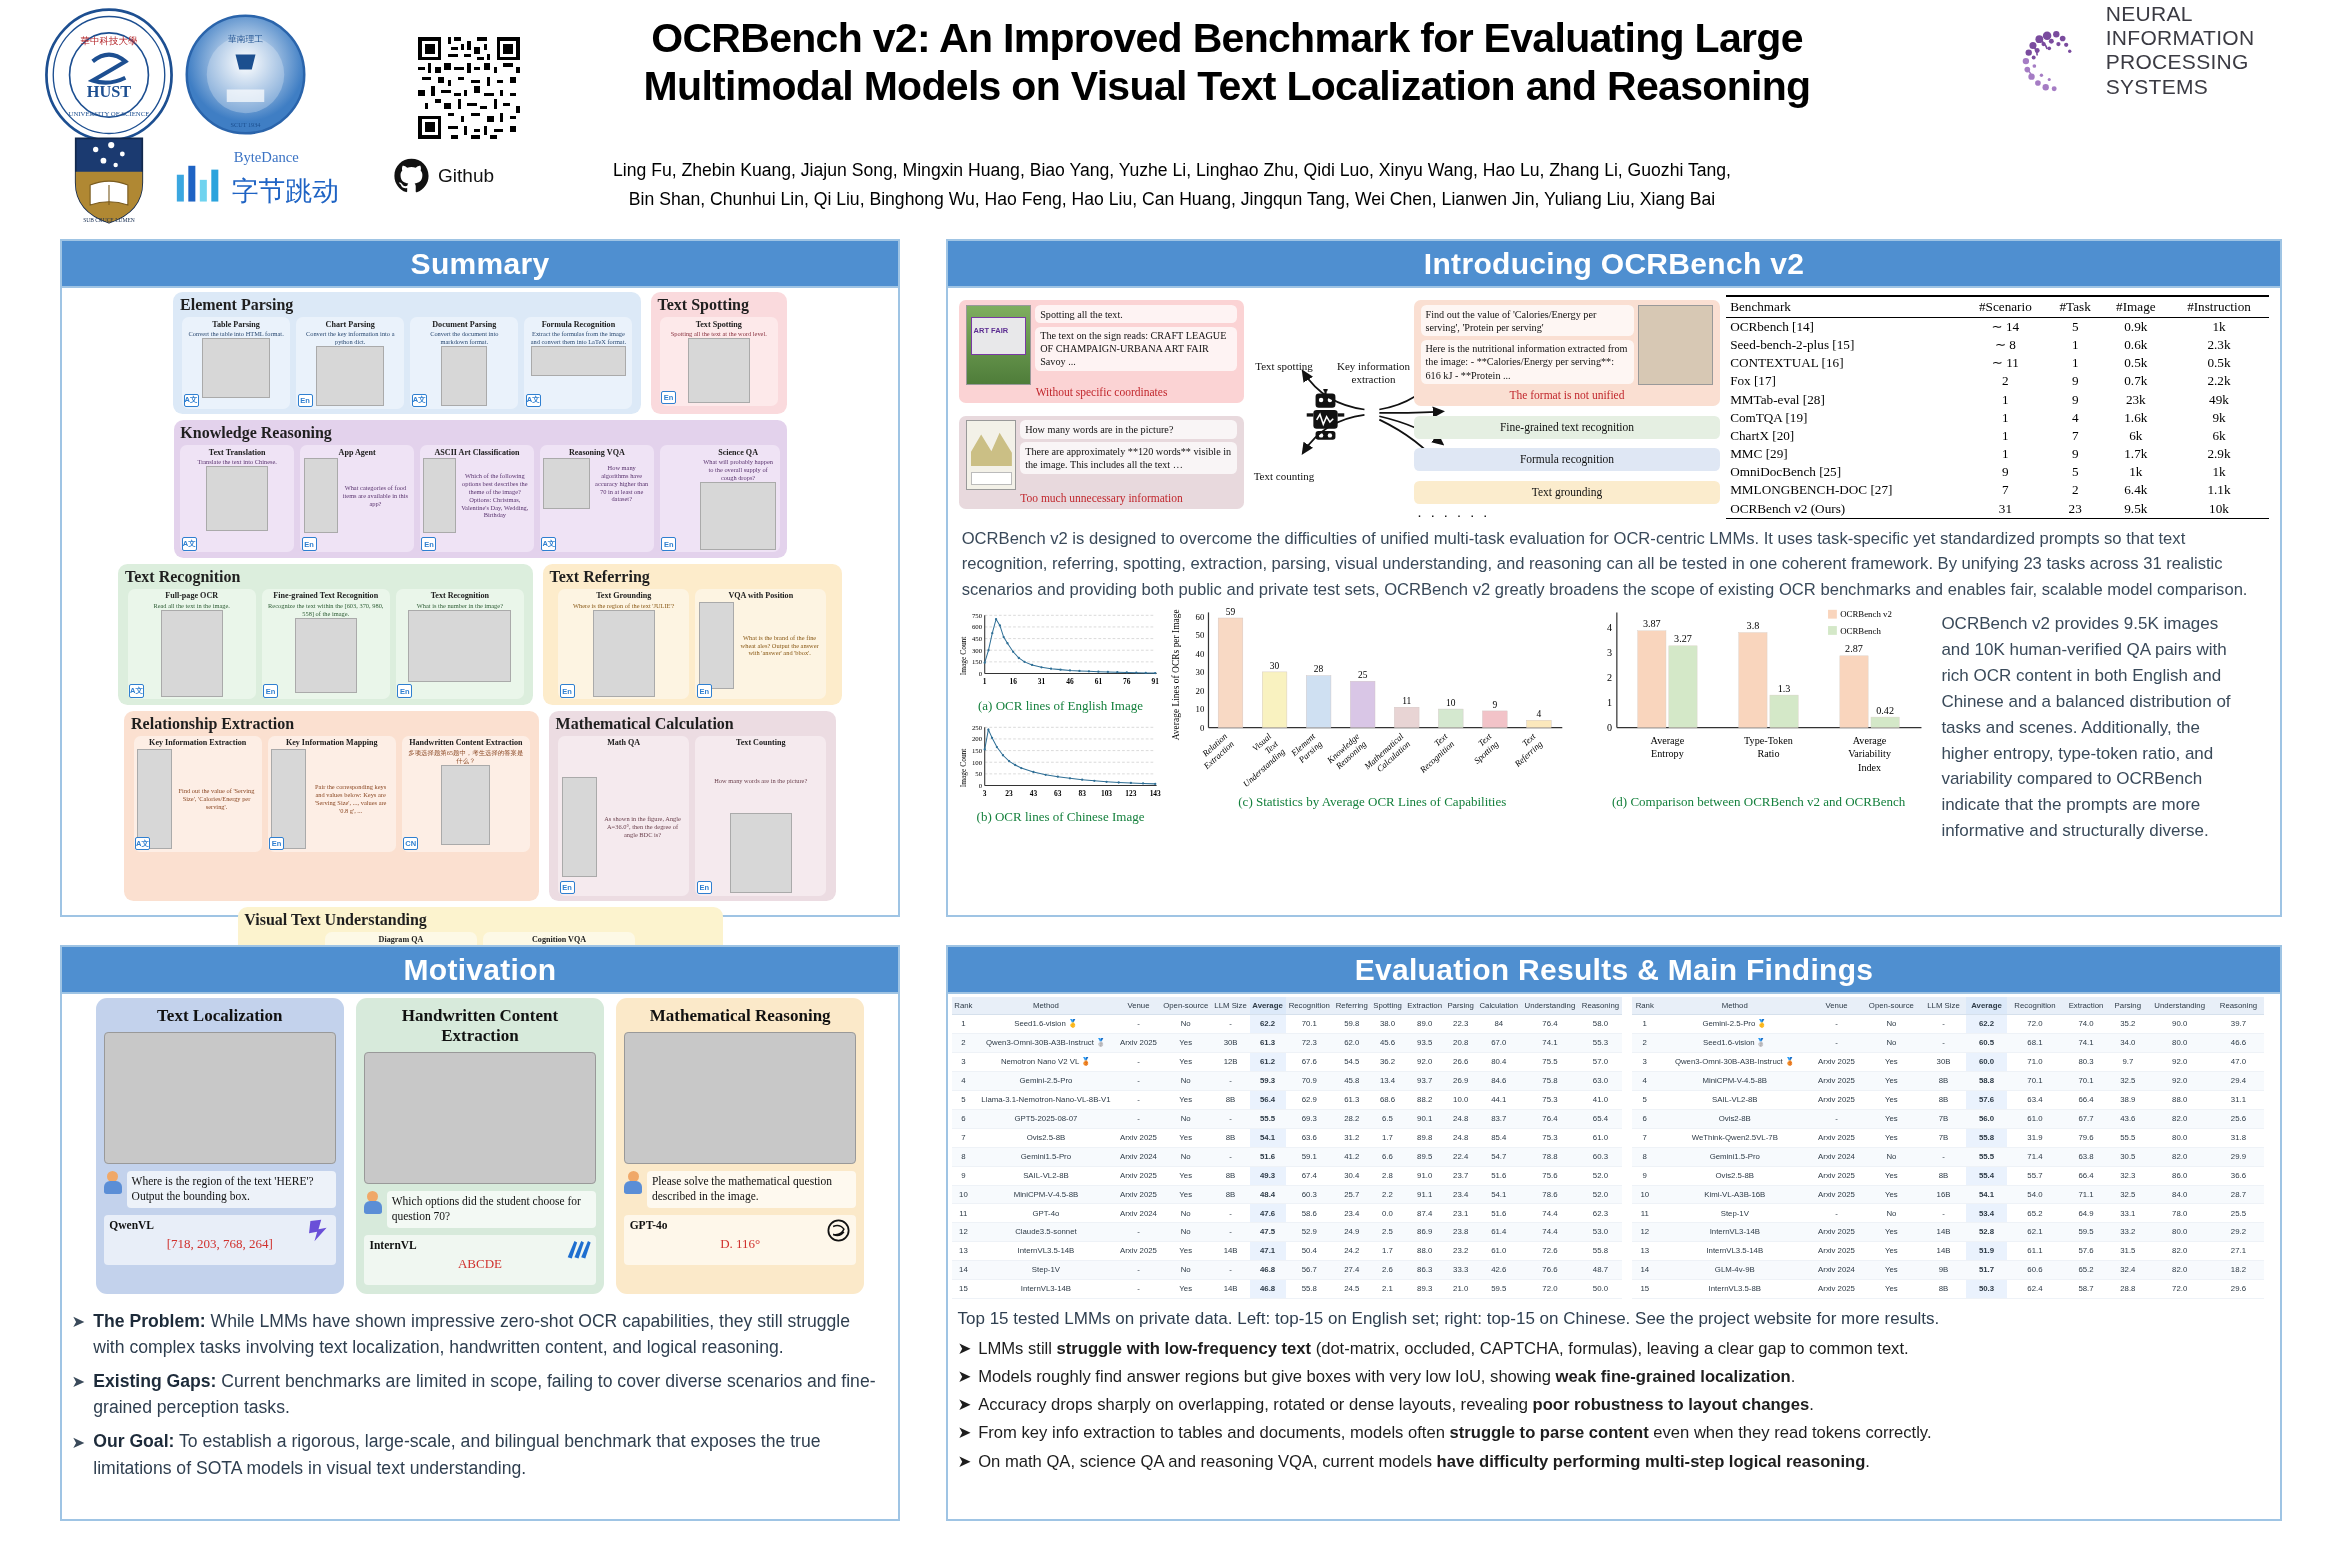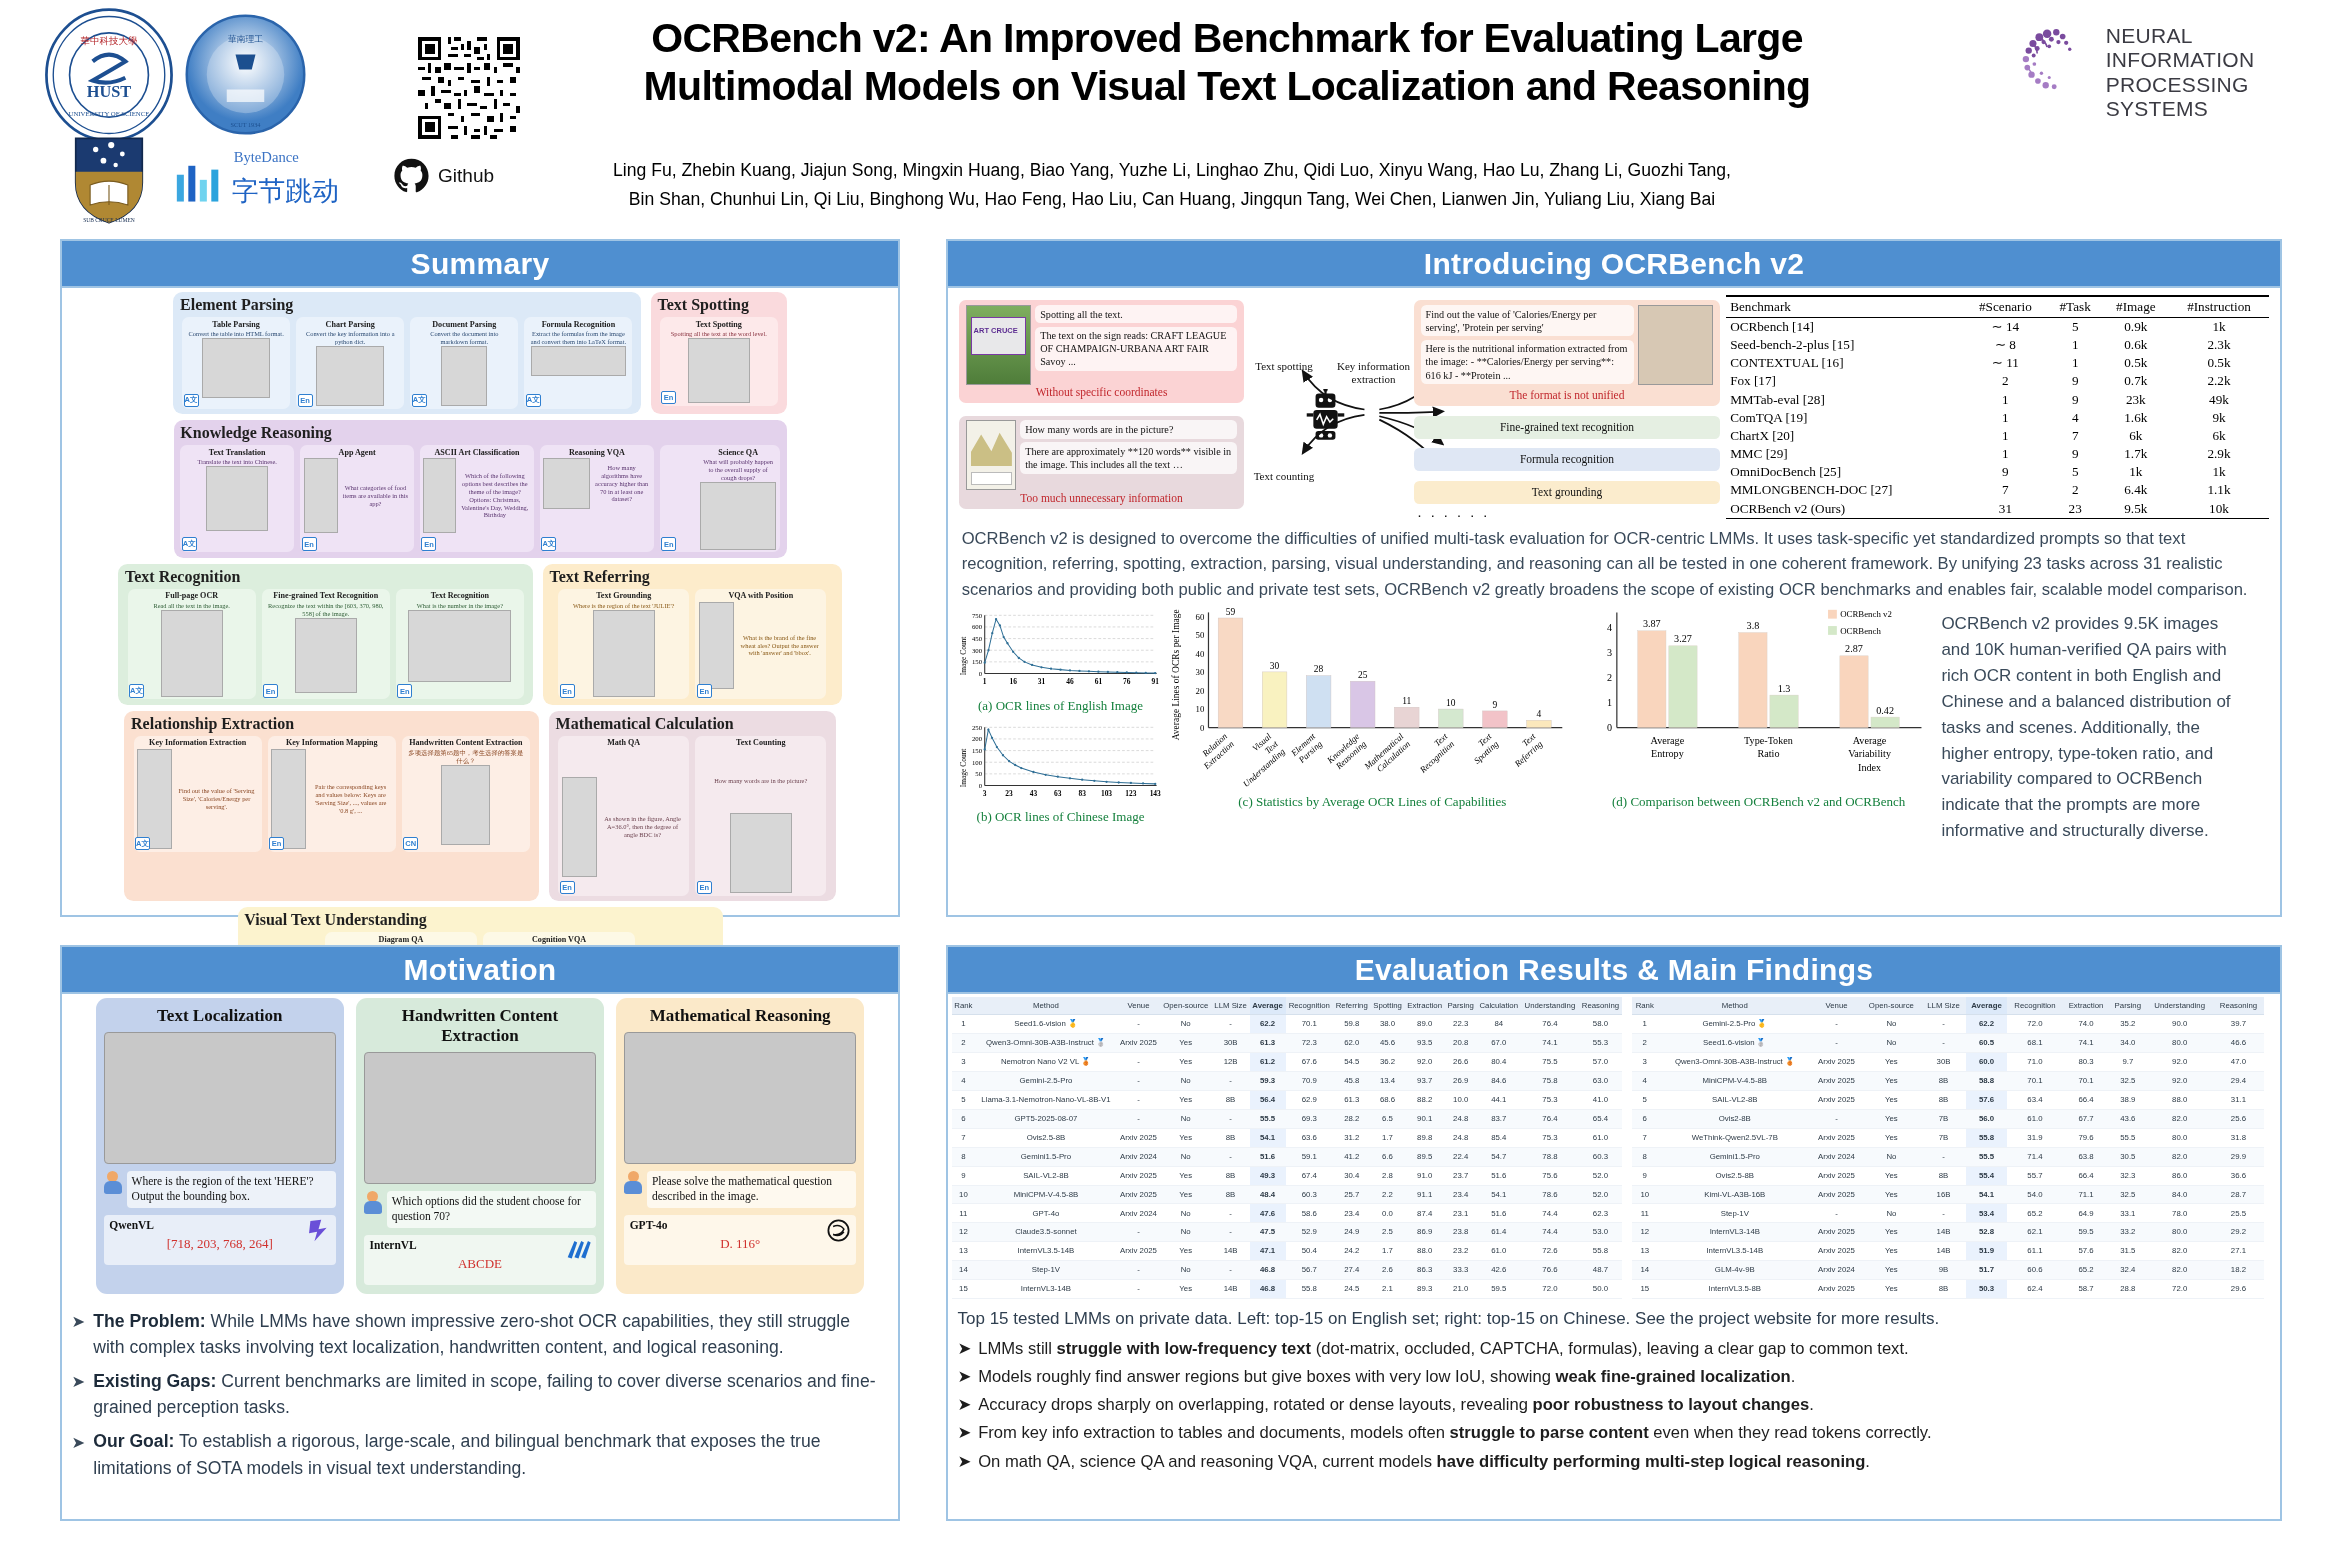--- a/index.html
+++ b/index.html
@@ -15,21 +15,21 @@
   .logo-byte { position:absolute; left:173px; top:144px; width:166px; height:64px; }
   .logo-github { position:absolute; left:393px; top:149px; width:129px; height:54px;
       display:flex; align-items:center; gap:8.1px; }
   .qr { position:absolute; left:415px; top:27px; width:108px; height:122px; }
   .title-wrap { position:absolute; left:434px; top:13.6px; width:1586px; text-align:center; }
   .ptitle { font-size:41px; font-weight:bold; line-height:1.18; color:#000;
       letter-spacing:-0.7px; }
   .authors { position:absolute; left:474px; top:156px; width:1396px; text-align:center;
       font-size:17.6px; line-height:1.65; color:#000; }
   .neurips { position:absolute; left:2016px; top:24px; width:312px; height:75px;
-      display:flex; align-items:flex-start; gap:19px; }
+      display:flex; align-items:flex-end; gap:19px; }
   .neurips-txt { font-size:21px; line-height:1.16; color:#3b3b43; letter-spacing:0.3px; }
 
   
   .panel { position:absolute; background:#fff; border:2px solid #9fc4e4; }
   .panel-head { height:47px; background:#4f8fd0;
       border-bottom:2px solid #9fc4e4;
       display:flex; align-items:center; justify-content:center; }
   .panel-head h2 { color:#fff; font-size:30px; font-weight:bold; letter-spacing:0.3px; }
   .panel-body { padding:11px 15px; }
 
@@ -580,21 +580,21 @@
 
         <div class="pipeline">
 
           <div class="pl-card" style="left:0;top:5.4px;width:285px;background:#fbd3d4;">
             <div style="display:flex;gap:4.7px;">
               <div class="pl-thumb" style="width:65px;height:80px;background:
                    linear-gradient(#7fae5f,#4f7d3a);flex:none;position:relative;">
                 <div style="position:absolute;left:4.1px;top:11px;right:4.1px;height:38px;background:#e8e8ea;
                      border:1.4px solid #7a39a5;"></div>
                 <div style="position:absolute;left:6.8px;top:20.3px;font-size:7.5px;color:#5c2d91;
-                     font-weight:bold;">ART CRUCE</div>
+                     font-weight:bold;">ART FAIR</div>
               </div>
               <div style="flex:1;">
                 <div class="pl-bubble">Spotting all the text.</div>
                 <div class="pl-bubble">The text on the sign reads: CRAFT LEAGUE OF CHAMPAIGN-URBANA ART FAIR  Savoy ...</div>
               </div>
             </div>
             <div class="pl-caption">Without specific coordinates</div>
           </div>
 
           <div class="pl-card" style="left:0;top:121px;width:285px;background:#e8d9dd;">

